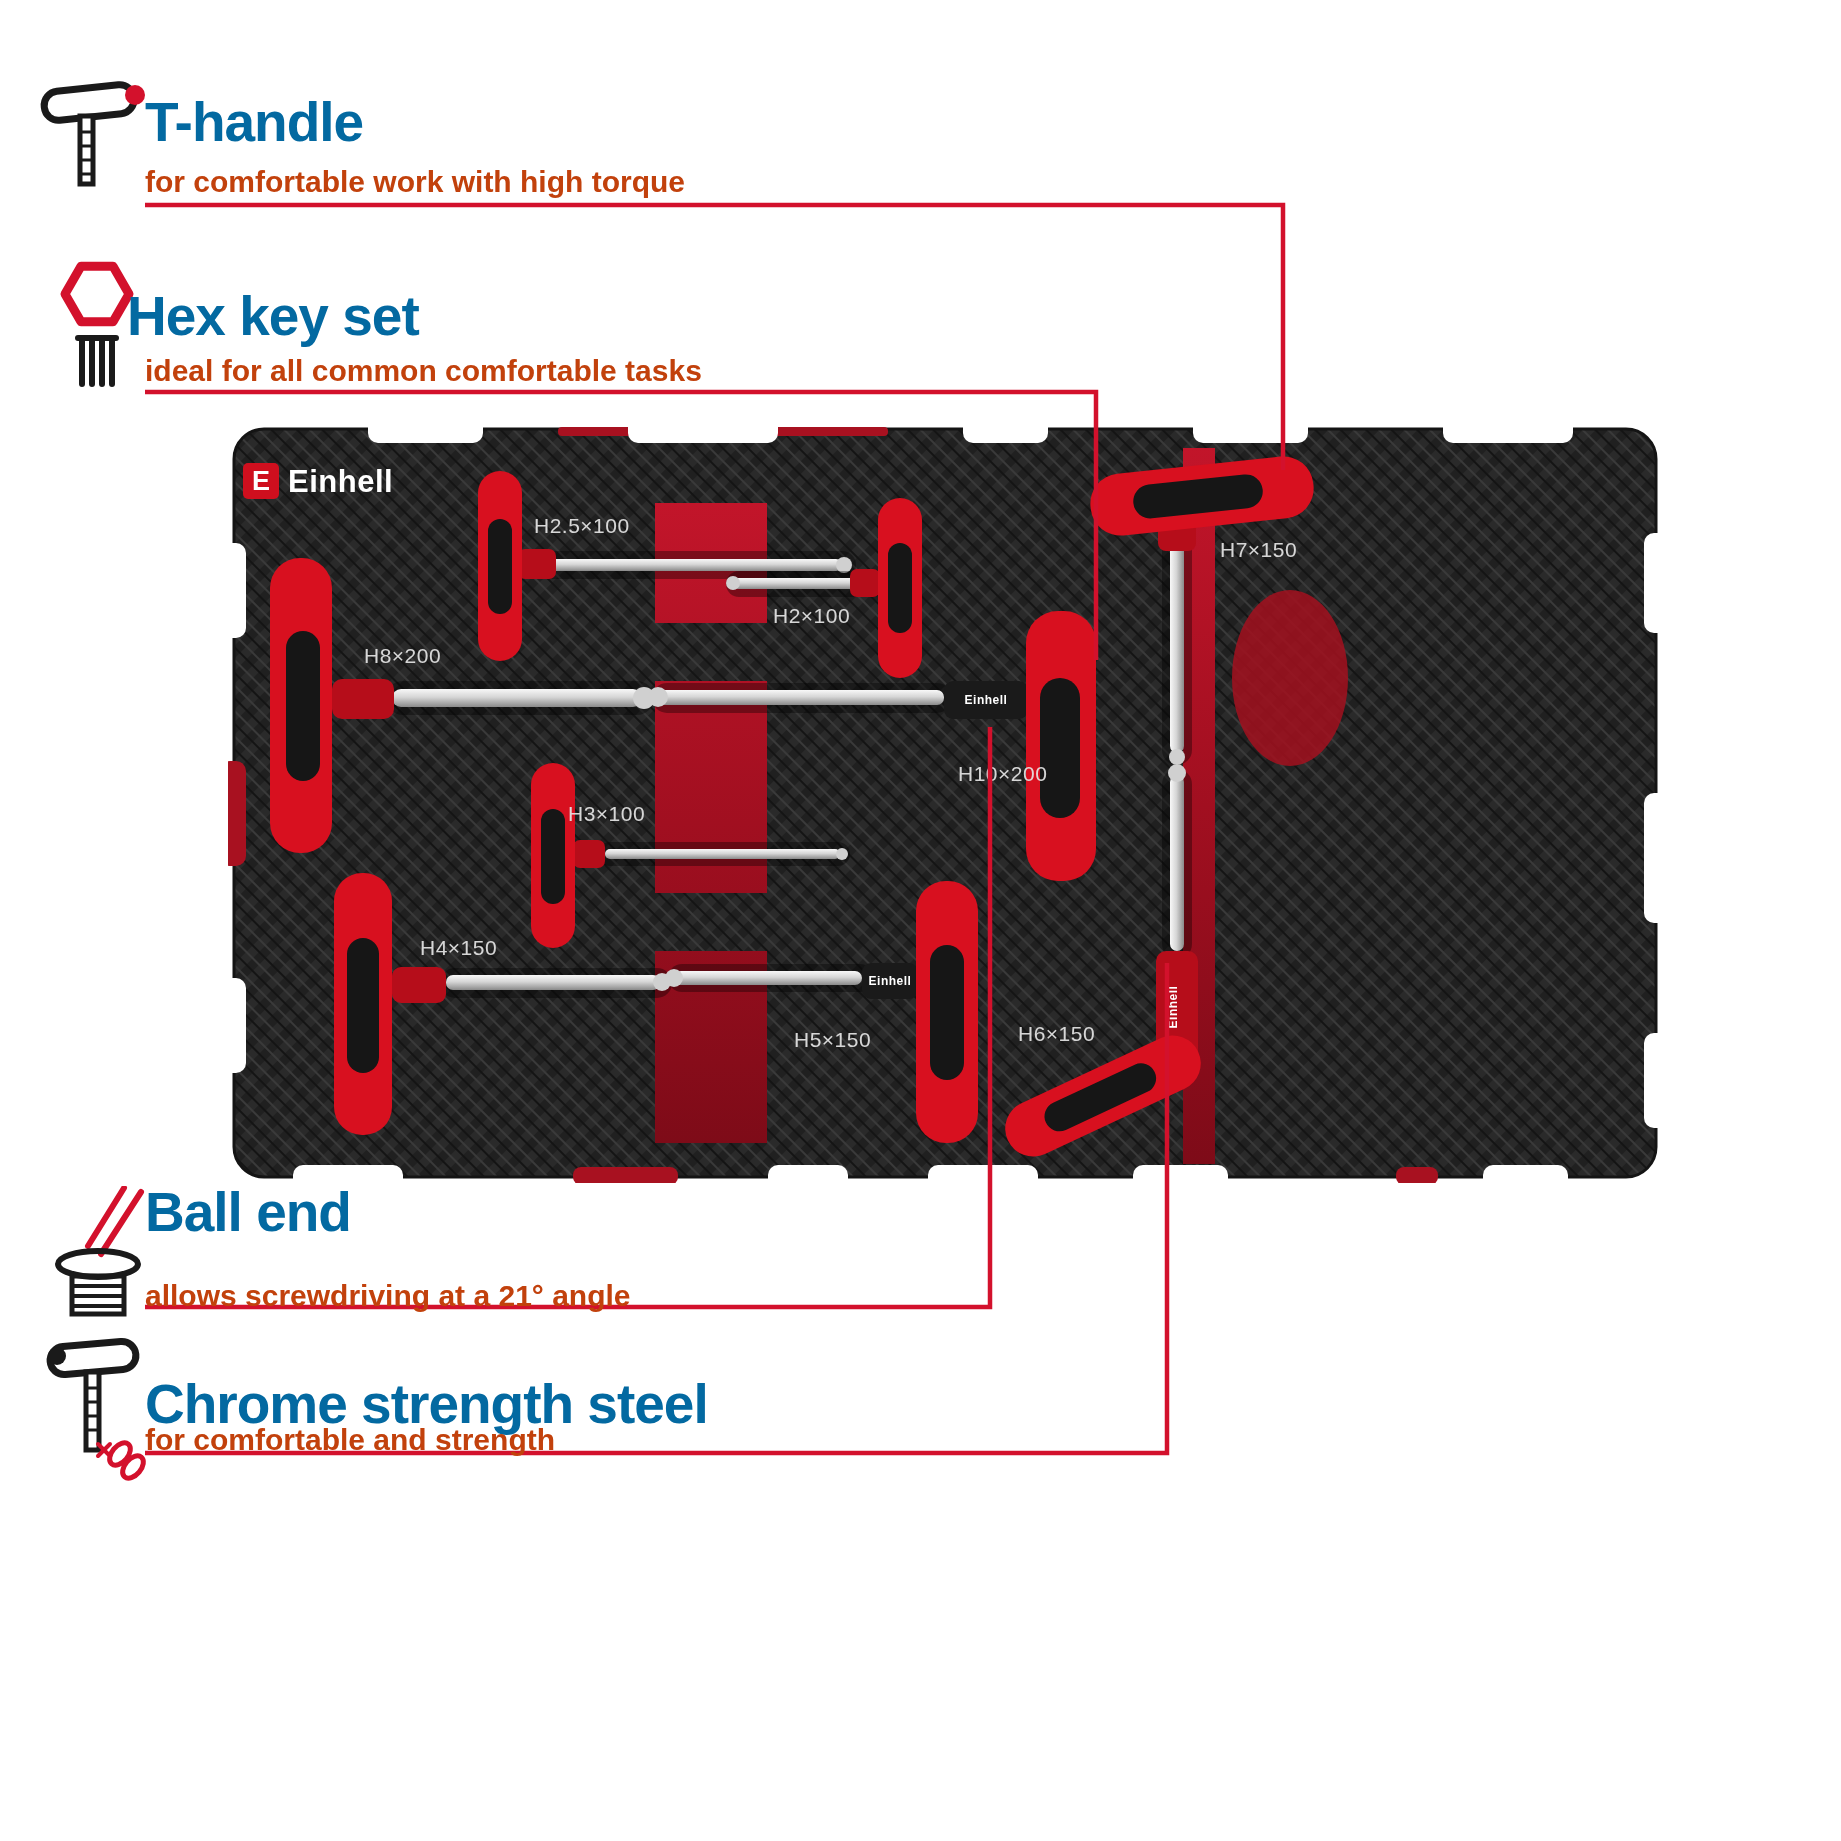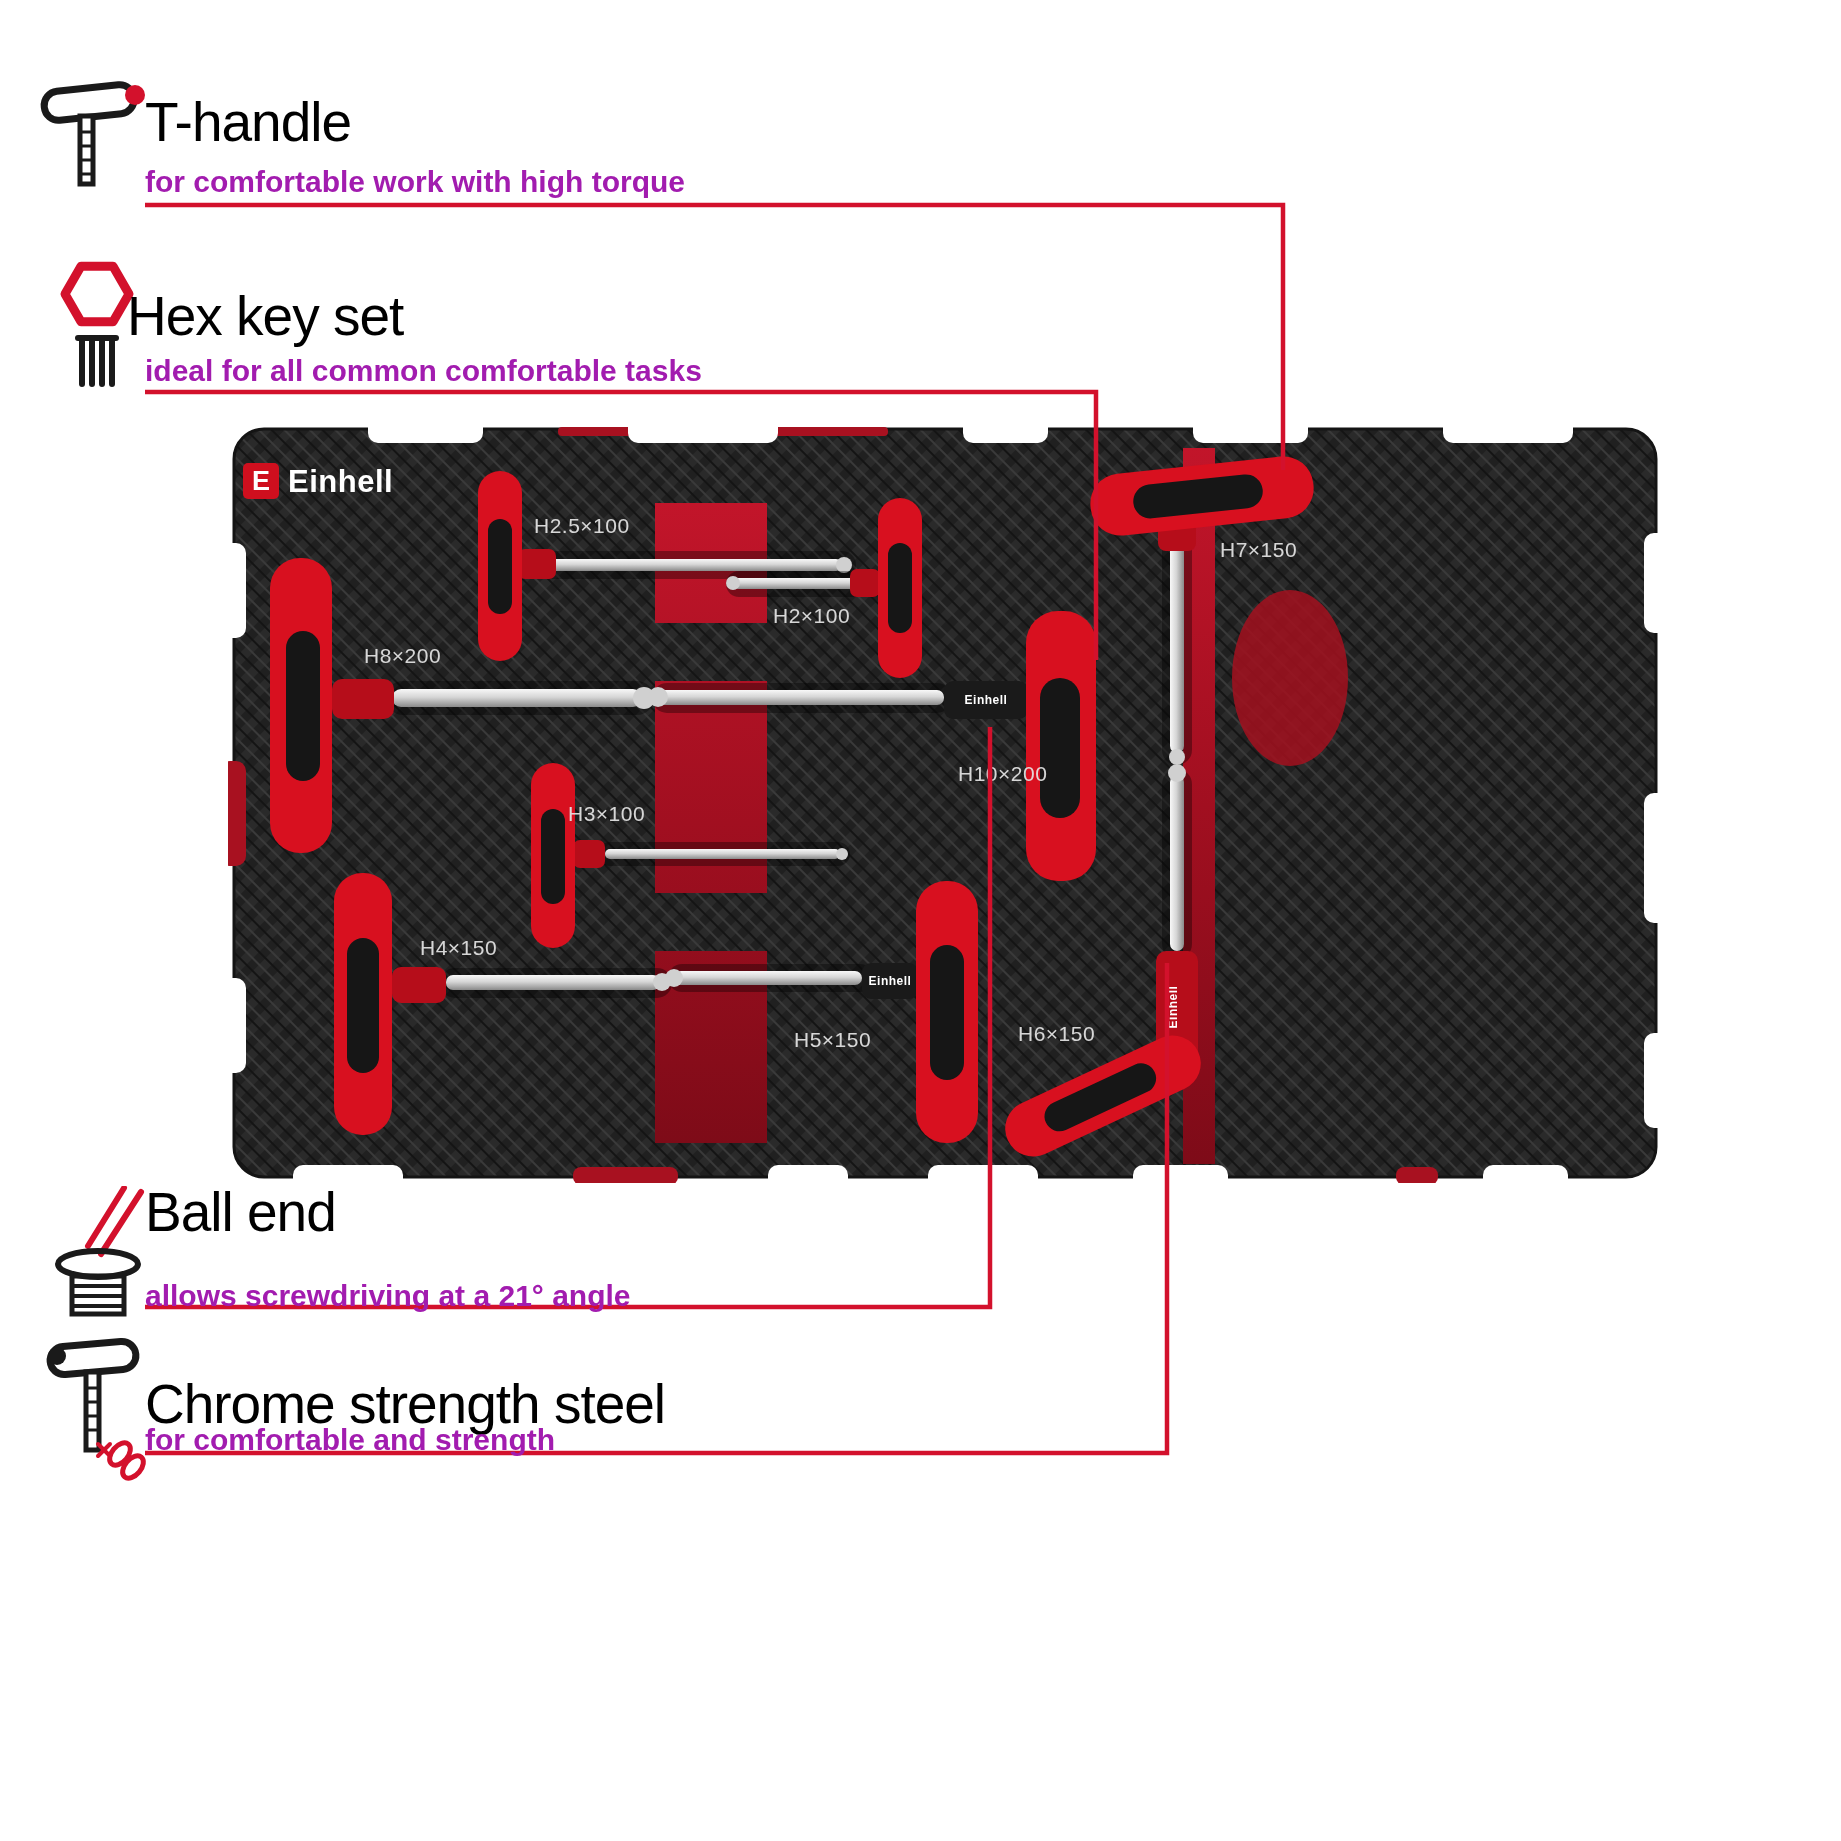--- a/index.html
+++ b/index.html
@@ -3,25 +3,25 @@
 <meta charset="utf-8">
 <style>
   html,body{margin:0;padding:0;}
   body{
     width:1841px;height:1841px;position:relative;overflow:hidden;
     background:#ffffff;
     font-family:"Liberation Sans",sans-serif;
   }
   .abs{position:absolute;}
   .callout-title{
-    font-weight:400;color:#000000;font-size:55px;line-height:1.02;letter-spacing:-1px;
+    font-weight:700;color:#0369a1;font-size:55px;line-height:1.02;letter-spacing:-1px;
     white-space:nowrap;z-index:5;
   }
   .callout-sub{
-    font-weight:700;color:#a21caf;font-size:30px;line-height:1.05;white-space:nowrap;z-index:5;
+    font-weight:700;color:#c2410c;font-size:30px;line-height:1.05;white-space:nowrap;z-index:5;
   }
   #tray-svg{position:absolute;left:228px;top:423px;z-index:1;}
   #connector-svg{position:absolute;left:0;top:0;z-index:4;pointer-events:none;}
   .callout-icon{z-index:5;}
   #tray-svg text.tool-label{
     font-family:"Liberation Sans",sans-serif;font-size:21px;font-weight:400;
     fill:#e6e6e6;opacity:.92;letter-spacing:.5px;
   }
   #tray-svg text.tiny-brand{
     font-family:"Liberation Sans",sans-serif;font-size:12px;font-weight:700;fill:#ffffff;letter-spacing:.5px;

